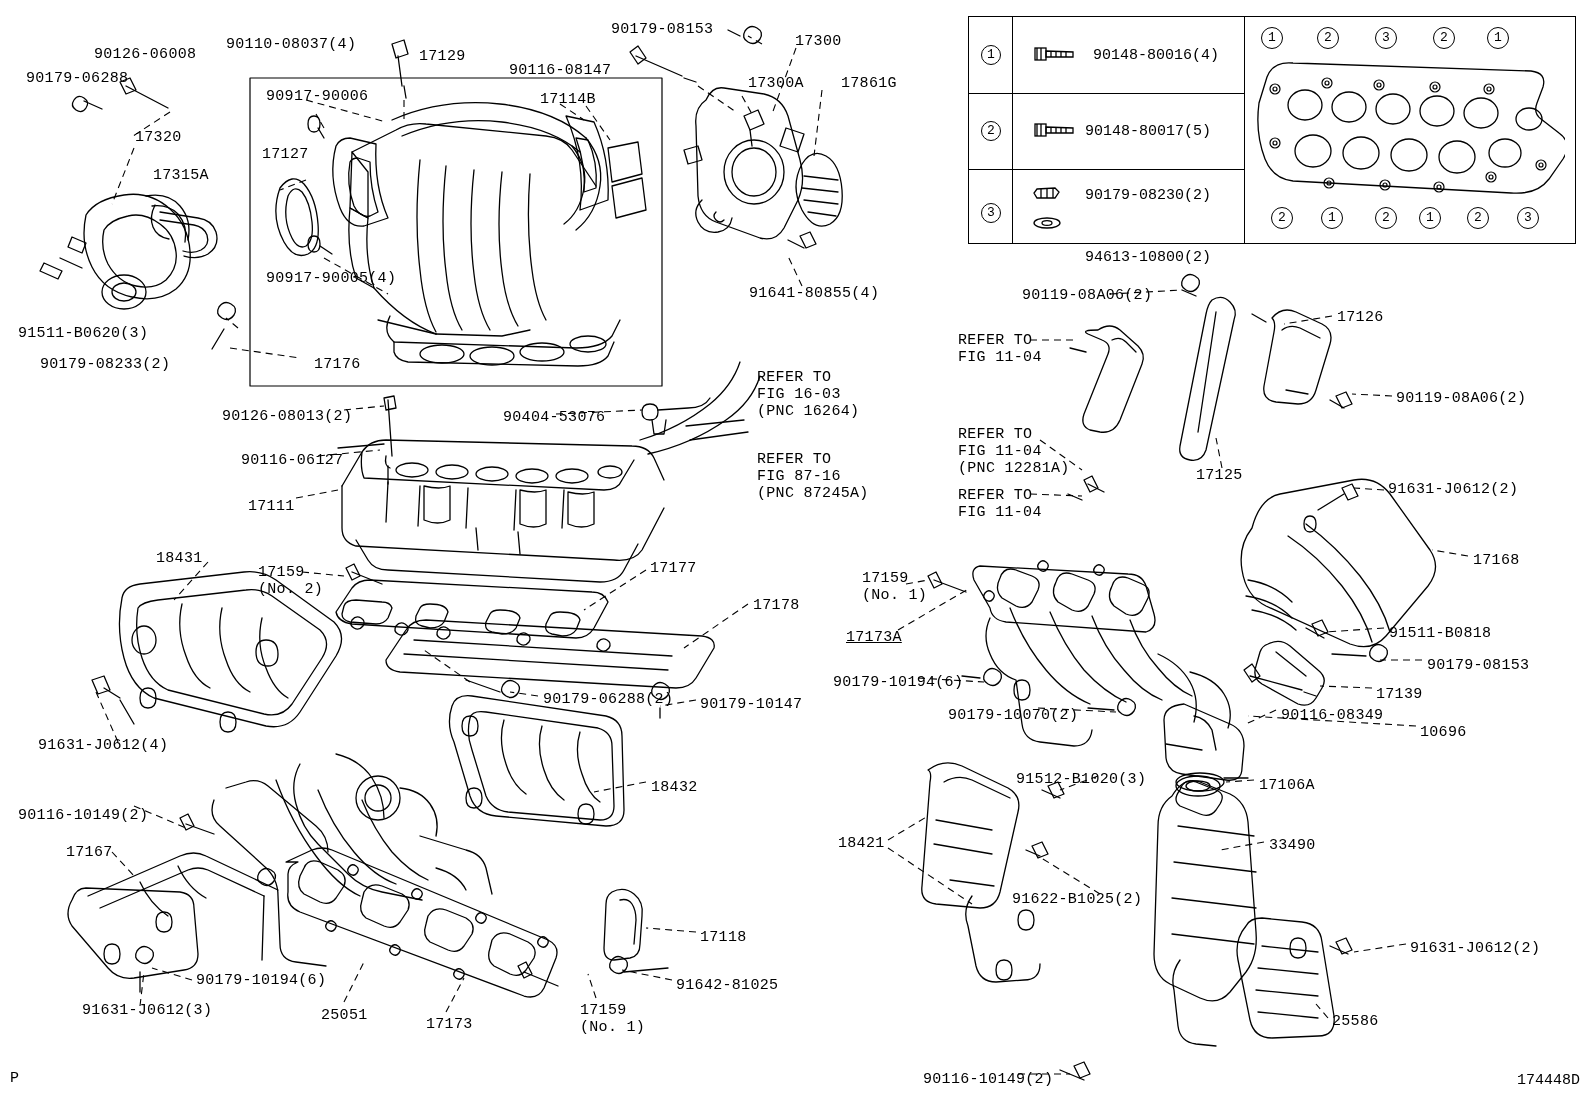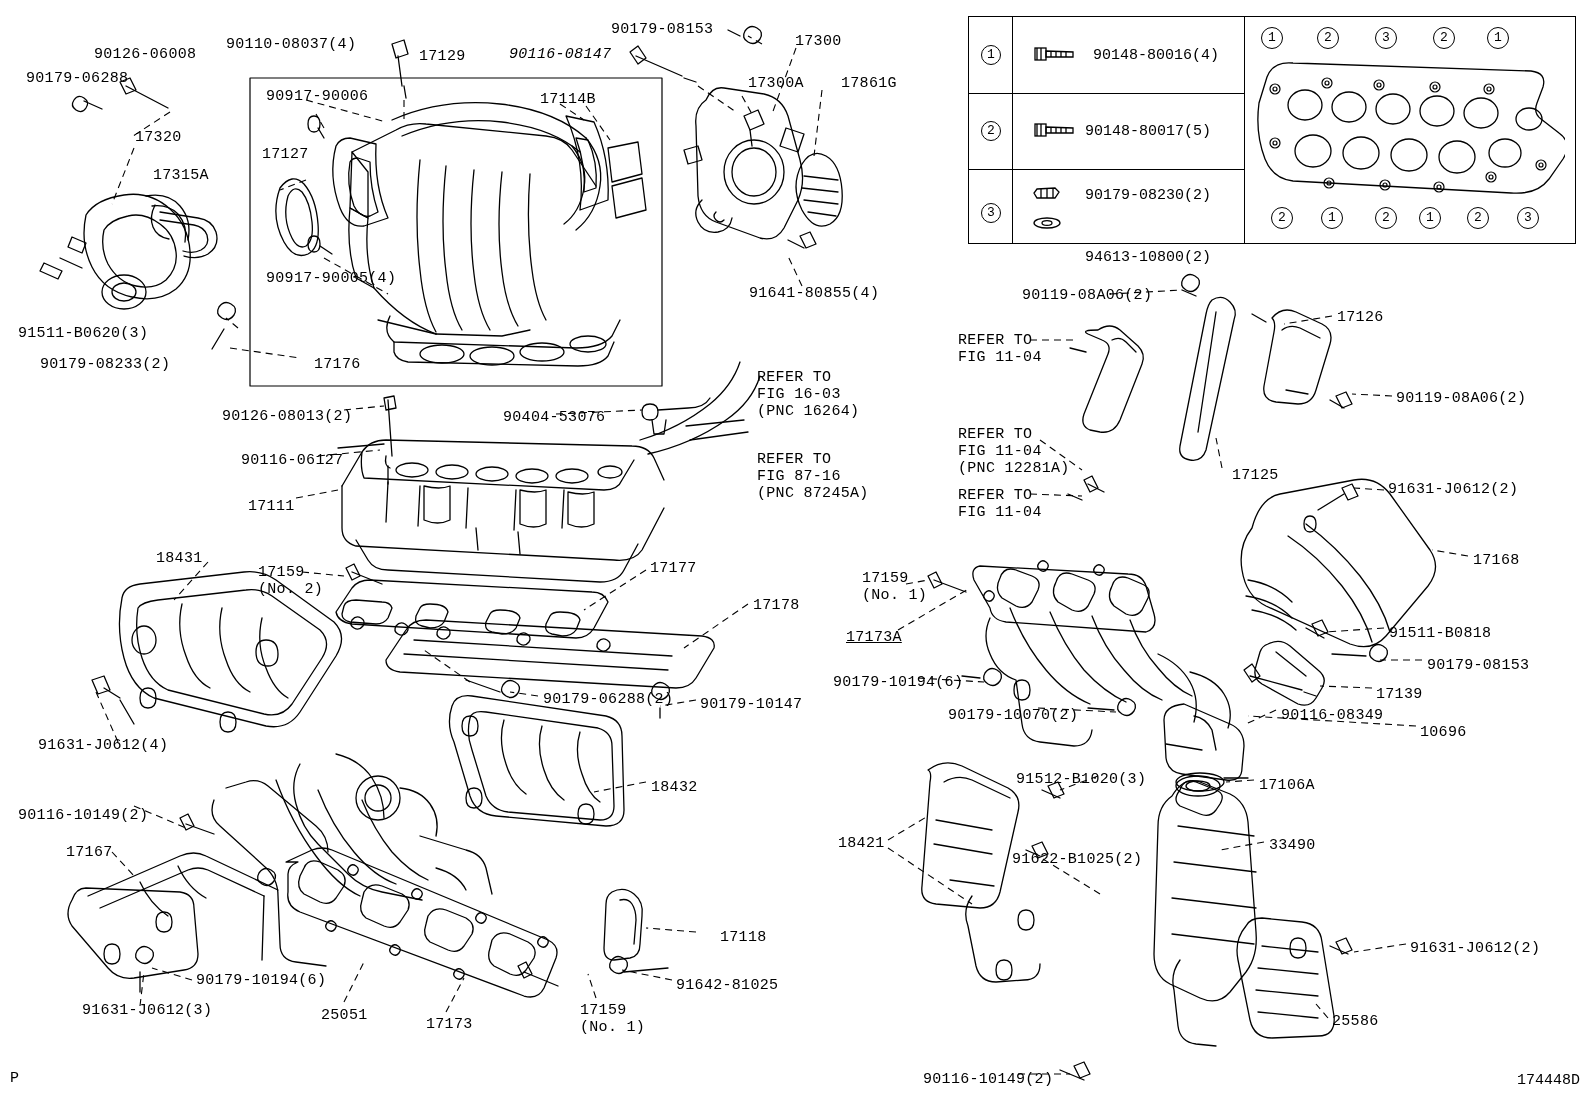--- a/index.html
+++ b/index.html
@@ -613,21 +613,21 @@
     <div class="diagcirc" style="left:406px;top:190px;">2</div>
     <div class="diagcirc" style="left:450px;top:190px;">1</div>
     <div class="diagcirc" style="left:498px;top:190px;">2</div>
     <div class="diagcirc" style="left:548px;top:190px;">3</div>
   </div>
 
   <div class="lbl multi" style="left:94px;top:47px;">90126-06008</div>
   <div class="lbl multi" style="left:26px;top:71px;">90179-06288</div>
   <div class="lbl multi" style="left:226px;top:37px;">90110-08037(4)</div>
   <div class="lbl multi" style="left:419px;top:49px;">17129</div>
-  <div class="lbl multi" style="left:509px;top:47px;font-style:italic;">90116-08147</div>
+  <div class="lbl multi" style="left:509px;top:63px;">90116-08147</div>
   <div class="lbl multi" style="left:611px;top:22px;">90179-08153</div>
   <div class="lbl multi" style="left:795px;top:34px;">17300</div>
   <div class="lbl multi" style="left:748px;top:76px;">17300A</div>
   <div class="lbl multi" style="left:841px;top:76px;">17861G</div>
   <div class="lbl multi" style="left:266px;top:89px;">90917-90006</div>
   <div class="lbl multi" style="left:540px;top:92px;">17114B</div>
   <div class="lbl multi" style="left:135px;top:130px;">17320</div>
   <div class="lbl multi" style="left:153px;top:168px;">17315A</div>
   <div class="lbl multi" style="left:262px;top:147px;">17127</div>
   <div class="lbl multi" style="left:266px;top:271px;">90917-90005(4)</div>
@@ -649,55 +649,55 @@
   <div class="lbl multi" style="left:258px;top:565px;">17159
 (No. 2)</div>
   <div class="lbl multi" style="left:650px;top:561px;">17177</div>
   <div class="lbl multi" style="left:753px;top:598px;">17178</div>
   <div class="lbl multi" style="left:543px;top:692px;">90179-06288(2)</div>
   <div class="lbl multi" style="left:38px;top:738px;">91631-J0612(4)</div>
   <div class="lbl multi" style="left:651px;top:780px;">18432</div>
   <div class="lbl multi" style="left:18px;top:808px;">90116-10149(2)</div>
   <div class="lbl multi" style="left:700px;top:697px;">90179-10147</div>
   <div class="lbl multi" style="left:66px;top:845px;">17167</div>
-  <div class="lbl multi" style="left:700px;top:930px;margin-left:20px;">17118</div>
+  <div class="lbl multi" style="left:700px;top:930px;">17118</div>
   <div class="lbl multi" style="left:196px;top:973px;">90179-10194(6)</div>
   <div class="lbl multi" style="left:82px;top:1003px;">91631-J0612(3)</div>
   <div class="lbl multi" style="left:321px;top:1008px;">25051</div>
   <div class="lbl multi" style="left:426px;top:1017px;">17173</div>
   <div class="lbl multi" style="left:580px;top:1003px;">17159
 (No. 1)</div>
   <div class="lbl multi" style="left:676px;top:978px;">91642-81025</div>
   <div class="lbl multi" style="left:1022px;top:288px;">90119-08A06(2)</div>
   <div class="lbl multi" style="left:1337px;top:310px;">17126</div>
   <div class="lbl multi" style="left:958px;top:333px;">REFER TO
 FIG 11-04</div>
   <div class="lbl multi" style="left:958px;top:427px;">REFER TO
 FIG 11-04
 (PNC 12281A)</div>
   <div class="lbl multi" style="left:958px;top:488px;">REFER TO
 FIG 11-04</div>
   <div class="lbl multi" style="left:1396px;top:391px;">90119-08A06(2)</div>
-  <div class="lbl multi" style="left:1196px;top:468px;margin-left:36px;">17125</div>
+  <div class="lbl multi" style="left:1196px;top:468px;">17125</div>
   <div class="lbl multi" style="left:1388px;top:482px;">91631-J0612(2)</div>
   <div class="lbl multi" style="left:1473px;top:553px;">17168</div>
   <div class="lbl multi" style="left:862px;top:571px;">17159
 (No. 1)</div>
   <div class="lbl multi" style="left:846px;top:630px;text-decoration:underline;">17173A</div>
   <div class="lbl multi" style="left:1389px;top:626px;">91511-B0818</div>
   <div class="lbl multi" style="left:1427px;top:658px;">90179-08153</div>
   <div class="lbl multi" style="left:1376px;top:687px;">17139</div>
   <div class="lbl multi" style="left:833px;top:675px;">90179-10194(6)</div>
   <div class="lbl multi" style="left:948px;top:708px;">90179-10070(2)</div>
   <div class="lbl multi" style="left:1281px;top:708px;">90116-08349</div>
   <div class="lbl multi" style="left:1420px;top:725px;">10696</div>
   <div class="lbl multi" style="left:1016px;top:772px;">91512-B1020(3)</div>
   <div class="lbl multi" style="left:1259px;top:778px;">17106A</div>
   <div class="lbl multi" style="left:1269px;top:838px;">33490</div>
   <div class="lbl multi" style="left:838px;top:836px;">18421</div>
-  <div class="lbl multi" style="left:1012px;top:852px;">91622-B1025(2)</div>
+  <div class="lbl multi" style="left:1012px;top:892px;">91622-B1025(2)</div>
   <div class="lbl multi" style="left:1410px;top:941px;">91631-J0612(2)</div>
   <div class="lbl multi" style="left:1332px;top:1014px;">25586</div>
   <div class="lbl multi" style="left:923px;top:1072px;">90116-10149(2)</div>
 
   <div class="page-mark">P</div>
   <div class="corner-code">174448D</div>
 </div>
 
 </body></html>

